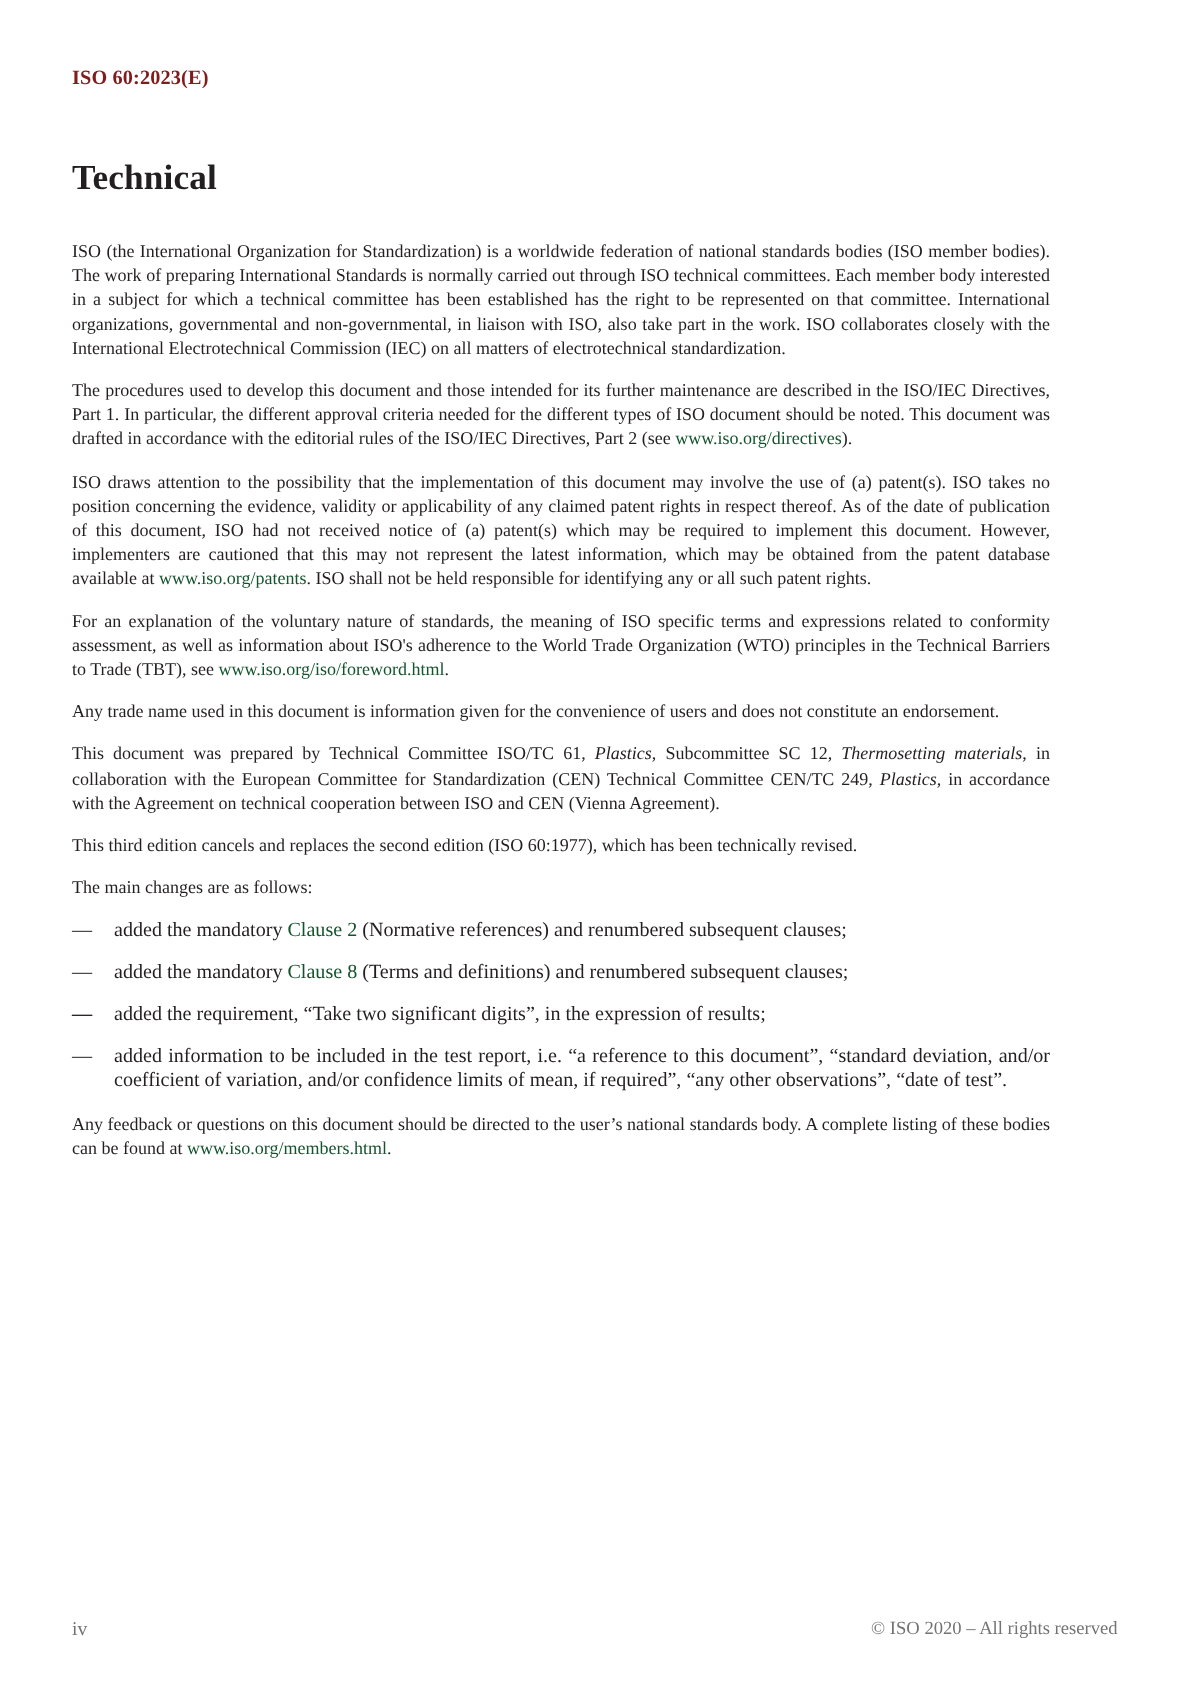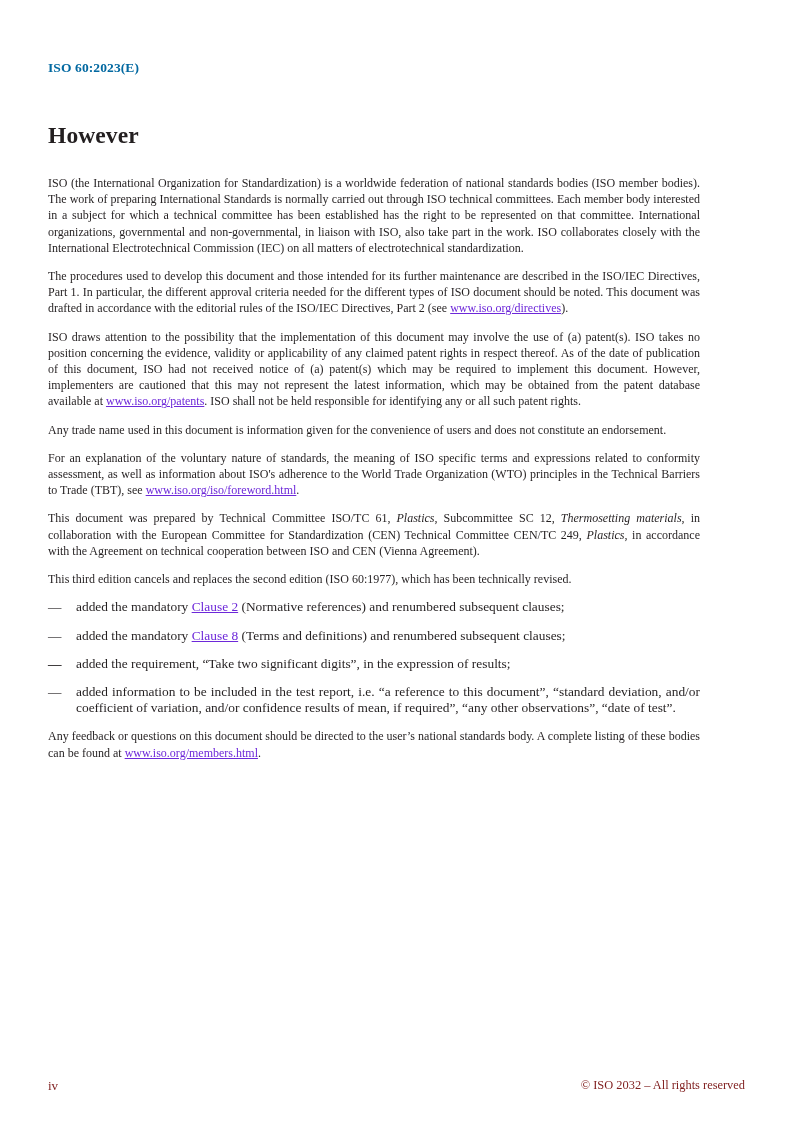--- a/index.html
+++ b/index.html
@@ -25,22 +25,22 @@
     position: absolute;
     left: 48px;
     top: 0;
     width: 652px;
   }
   .running-head {
     font-family: "Liberation Serif", "DejaVu Serif", serif;
     font-weight: bold;
     font-size: 13.5px;
     letter-spacing: 0.1px;
-    color: #0369a1;
-    padding-top: 60px;
+    color: #7f1d1d;
+    padding-top: 44px;
     line-height: 1.2;
   }
   h1.foreword {
     font-family: "Liberation Serif", "DejaVu Serif", serif;
     font-weight: bold;
     font-size: 23.5px;
     line-height: 1.1;
     margin: 0;
     padding-top: 47px;
     letter-spacing: 0.1px;
@@ -58,22 +58,21 @@
     color: #231f20;
     hyphens: none;
   }
   p.para:last-child {
     margin-bottom: 12px;
   }
   .lead-in {
     margin-bottom: 11px;
   }
   a.link {
-    color: #6d28d9;
-    text-decoration: underline;
+    color: #14532d;
     cursor: pointer;
   }
   i, .ital {
     font-style: italic;
   }
   ul.changes {
     list-style: none;
     margin: 0;
     padding: 0;
   }
@@ -102,79 +101,80 @@
   .footer {
     position: absolute;
     left: 48px;
     right: 48px;
     bottom: 0;
     height: 44px;
     display: flex;
     align-items: flex-start;
     justify-content: space-between;
     font-size: 12.6px;
-    color: #7f1d1d;
+    color: #737373;
   }
   .footer .folio {
     font-size: 13px;
   }
   .footer .copyright {
     font-size: 12.4px;
     white-space: nowrap;
   }
 </style>
 </head>
 <body>
 
 <div class="page">
 
   <div class="content">
 
     <div class="running-head">ISO 60:2023(E)</div>
 
-    <h1 class="foreword">However</h1>
+    <h1 class="foreword">Technical</h1>
 
     <div class="body-block">
 
       <p class="para">ISO (the International Organization for Standardization) is a worldwide federation of national standards bodies (ISO member bodies). The work of preparing International Standards is normally carried out through ISO technical committees. Each member body interested in a subject for which a technical committee has been established has the right to be represented on that committee. International organizations, governmental and non-governmental, in liaison with ISO, also take part in the work. ISO collaborates closely with the International Electrotechnical Commission (IEC) on all matters of electrotechnical standardization.</p>
 
       <p class="para"><span>The procedures used to develop this document and those intended for its further maintenance are described in the ISO/IEC Directives, Part 1. In particular, the different approval criteria needed for the different types of ISO document should be noted. This document was drafted in accordance with the editorial rules of the ISO/IEC Directives, Part 2 (see </span><a class="link">www.iso.org/directives</a><span>).</span></p>
 
       <p class="para"><span>ISO draws attention to the possibility that the implementation of this document may involve the use of (a) patent(s). ISO takes no position concerning the evidence, validity or applicability of any claimed patent rights in respect thereof. As of the date of publication of this document, ISO had not received notice of (a) patent(s) which may be required to implement this document. However, implementers are cautioned that this may not represent the latest information, which may be obtained from the patent database available at </span><a class="link">www.iso.org/patents</a><span>. ISO shall not be held responsible for identifying any or all such patent rights.</span></p>
 
+      <p class="para"><span>For an explanation of the voluntary nature of standards, the meaning of ISO specific terms and expressions related to conformity assessment, as well as information about ISO's adherence to the World Trade Organization (WTO) principles in the Technical Barriers to Trade (TBT), see </span><a class="link">www.iso.org/iso/foreword.html</a><span>.</span></p>
+
       <p class="para">Any trade name used in this document is information given for the convenience of users and does not constitute an endorsement.</p>
-
-      <p class="para"><span>For an explanation of the voluntary nature of standards, the meaning of ISO specific terms and expressions related to conformity assessment, as well as information about ISO's adherence to the World Trade Organization (WTO) principles in the Technical Barriers to Trade (TBT), see </span><a class="link">www.iso.org/iso/foreword.html</a><span>.</span></p>
 
       <p class="para"><span>This document was prepared by Technical Committee ISO/TC 61, </span><span class="ital">Plastics</span><span>, Subcommittee SC 12, </span><span class="ital">Thermosetting materials</span><span>, in collaboration with the European Committee for Standardization (CEN) Technical Committee CEN/TC 249, </span><span class="ital">Plastics</span><span>, in accordance with the Agreement on technical cooperation between ISO and CEN (Vienna Agreement).</span></p>
 
       <p class="para">This third edition cancels and replaces the second edition (ISO 60:1977), which has been technically revised.</p>
 
+      <p class="para lead-in">The main changes are as follows:</p>
 
       <ul class="changes">
         <li>
           <span class="dash">—</span><span>added the mandatory </span><a class="link">Clause 2</a><span> (Normative references) and renumbered subsequent clauses;</span>
         </li>
         <li>
           <span class="dash">—</span><span>added the mandatory </span><a class="link">Clause 8</a><span> (Terms and definitions) and renumbered subsequent clauses;</span>
         </li>
         <li>
           <span class="dash">—</span>
         </li>
         <li>
           <span class="dash">—</span><span>added the requirement, “Take two significant digits”, in the expression of results;</span>
         </li>
         <li>
-          <span class="dash">—</span><span>added information to be included in the test report, i.e. “a reference to this document”, “standard deviation, and/or coefficient of variation, and/or confidence results of mean, if required”, “any other observations”, “date of test”.</span>
+          <span class="dash">—</span><span>added information to be included in the test report, i.e. “a reference to this document”, “standard deviation, and/or coefficient of variation, and/or confidence limits of mean, if required”, “any other observations”, “date of test”.</span>
         </li>
       </ul>
 
       <p class="para after-list"><span>Any feedback or questions on this document should be directed to the user’s national standards body. A complete listing of these bodies can be found at </span><a class="link">www.iso.org/members.html</a><span>.</span></p>
 
     </div>
   </div>
 
   <div class="footer">
     <div class="folio">iv</div>
-    <div class="copyright">© ISO 2032 – All rights reserved</div>
+    <div class="copyright">© ISO 2020 – All rights reserved</div>
   </div>
 
 </div>
 
 </body></html>

